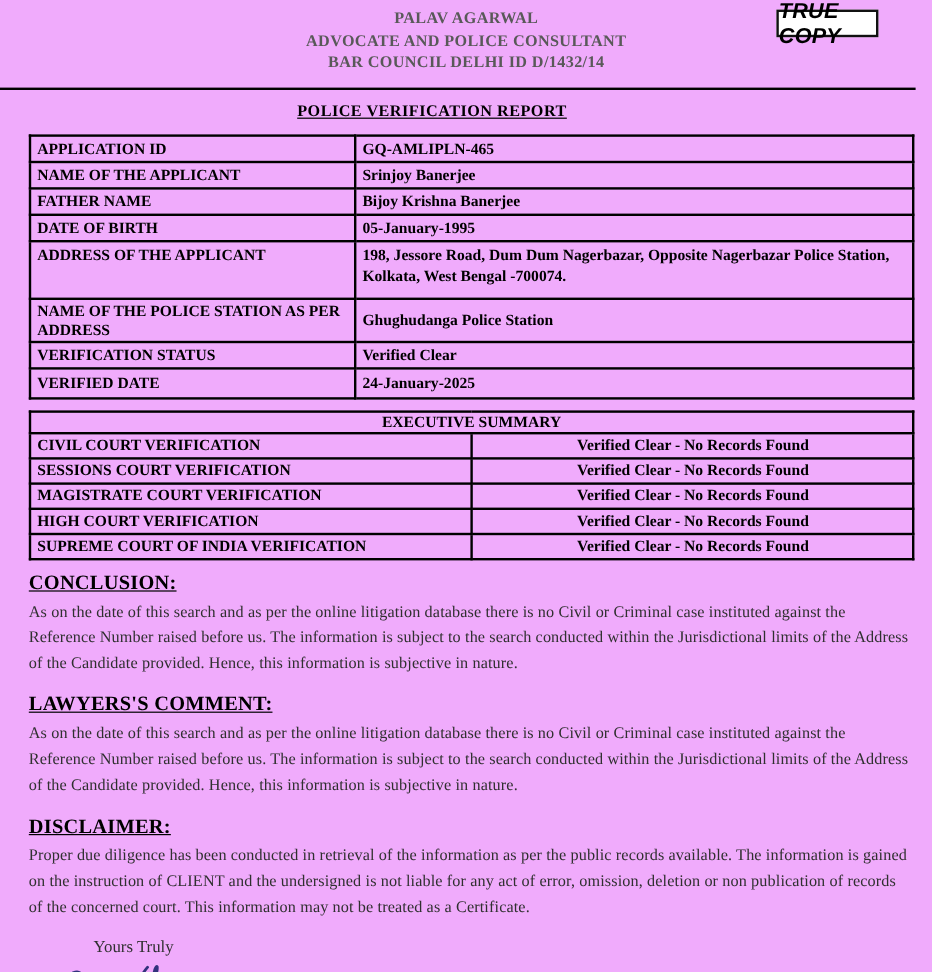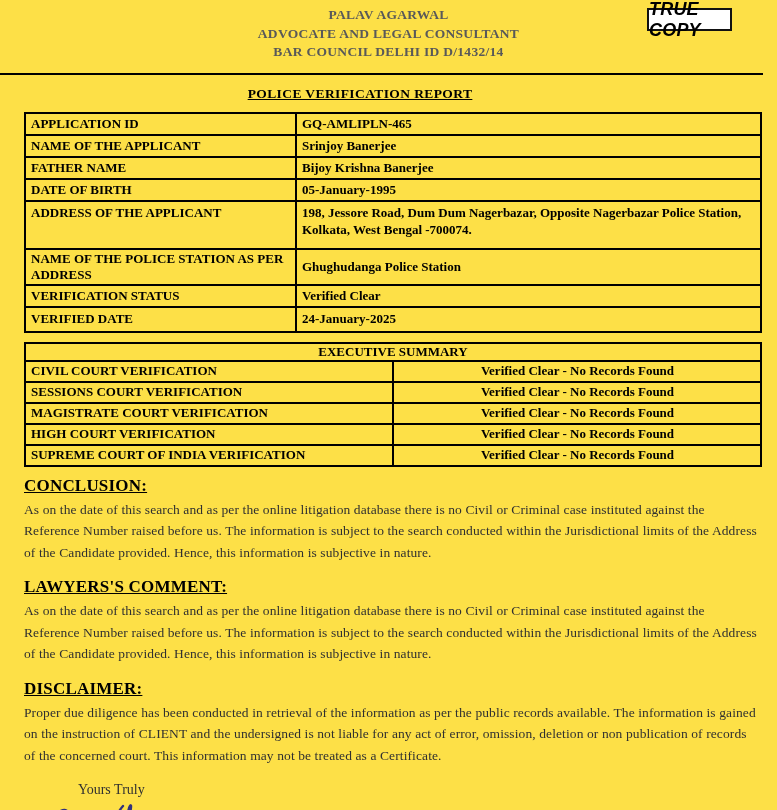--- a/index.html
+++ b/index.html
@@ -1,18 +1,18 @@
 <!DOCTYPE html>
 <html><head>
 <meta charset="utf-8">
 <style>
   * { margin:0; padding:0; box-sizing:border-box; }
   html,body { width:777px; height:810px; background:#ffffff; overflow:hidden; }
   body { font-family:"Liberation Serif", serif; color:#000; }
-  .page { position:relative; width:777px; height:810px; background:#fde047; }
+  .page { position:relative; width:777px; height:810px; background:#f0abfc; }
 
   
   .letterhead { padding-top:6px; text-align:center; color:#595959; font-weight:bold; }
   .letterhead div { font-size:13.5px; line-height:18.5px; letter-spacing:0.3px; }
 
   .stamp { position:absolute; top:8px; left:647px; width:85px; height:23px;
            border:2px solid #111; display:flex; align-items:center; justify-content:center;
            font-family:"Liberation Sans", sans-serif; font-weight:bold; font-style:italic;
            font-size:18px; letter-spacing:0.2px; color:#000; background:#fff; }
 
@@ -48,21 +48,21 @@
   .closing { margin-top:16px; margin-left:78px; font-size:14px; color:#303030; }
   .signature { margin-left:36px; margin-top:2px; display:block; }
 </style>
 </head>
 <body>
 
 <div class="page">
 
   <div class="letterhead">
     <div>PALAV AGARWAL</div>
-    <div>ADVOCATE AND LEGAL CONSULTANT</div>
+    <div>ADVOCATE AND POLICE CONSULTANT</div>
     <div>BAR COUNCIL DELHI ID D/1432/14</div>
   </div>
 
   <div class="stamp">TRUE COPY</div>
 
   <div class="rule"></div>
 
   <div class="title-wrap">
     <span class="title">POLICE VERIFICATION REPORT</span>
   </div>

